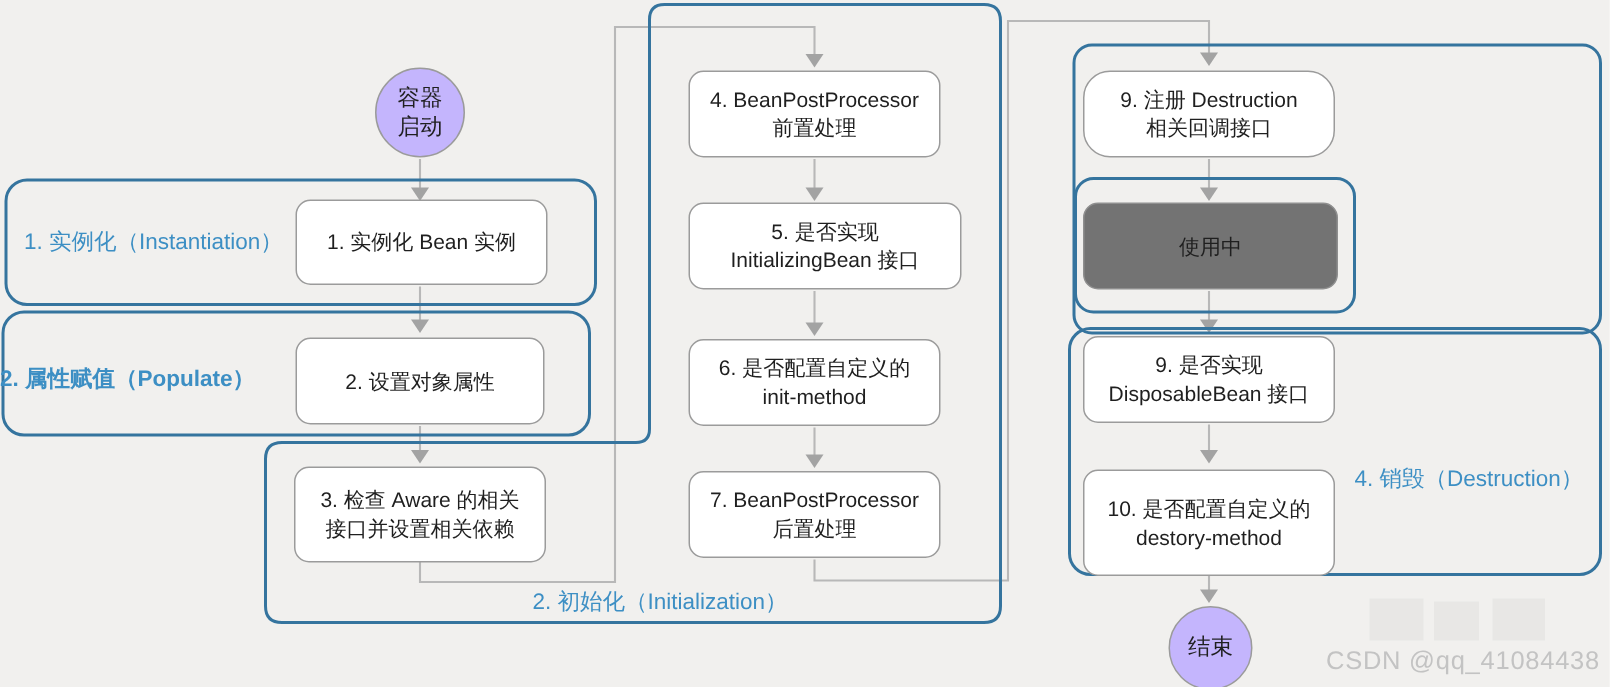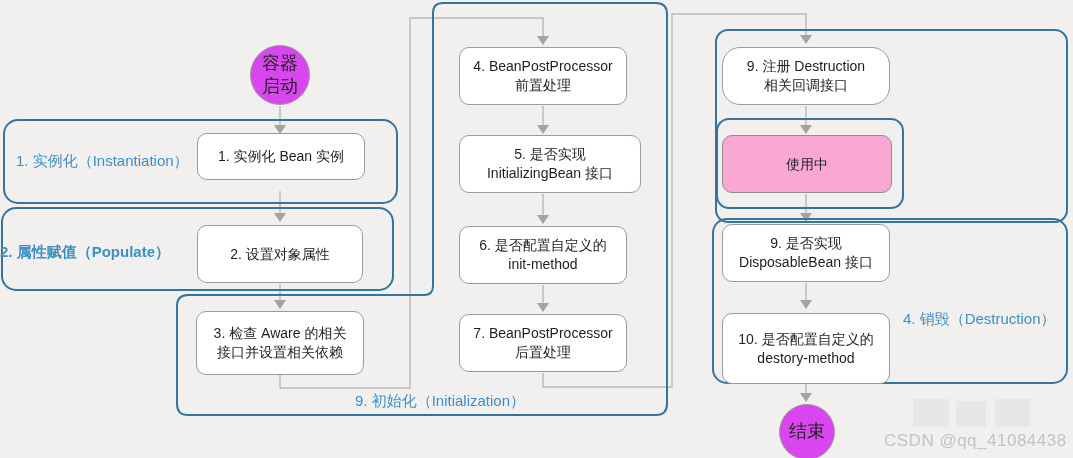--- a/index.html
+++ b/index.html
@@ -15,29 +15,29 @@
     position:absolute;z-index:3;
     background:#ffffff;
     border:1.4px solid #9b9b9b;
     border-radius:10px;
     display:flex;align-items:center;justify-content:center;
     text-align:center;
     font-size:14px;line-height:1.35;color:#1f1f1f;
     white-space:pre-line;
     box-sizing:border-box;
   }
-  .node.gray{background:#f9a8d4;border-color:#8f8f8f;}
+  .node.gray{background:#737373;border-color:#8f8f8f;}
   .circle{
     position:absolute;z-index:3;
-    background:#d946ef;
+    background:#c4b5fd;
     border:1.3px solid #9b9b9b;
     border-radius:50%;
     display:flex;align-items:center;justify-content:center;
     text-align:center;
-    font-size:18px;line-height:1.3;color:#1f1f1f;
+    font-size:15px;line-height:1.3;color:#1f1f1f;
     white-space:pre-line;
     box-sizing:border-box;
   }
   .stage-label{
     position:absolute;z-index:3;
     color:#3d8fc4;
     font-size:15px;
     white-space:nowrap;
   }
   .stage-label.centered{text-align:center;}
@@ -101,21 +101,21 @@
   </svg>
 
   <div class="circle" style="left:250px;top:45px;width:60px;height:60px;">
     <span>容器
 启动</span>
   </div>
   <div class="circle" style="left:779px;top:404px;width:56px;height:56px;">
     <span>结束</span>
   </div>
 
-  <div class="node" style="left:197px;top:133px;width:168px;height:47px;">1. 实例化 Bean 实例</div>
+  <div class="node" style="left:197px;top:133px;width:168px;height:57px;">1. 实例化 Bean 实例</div>
   <div class="node" style="left:197px;top:225px;width:166px;height:58px;">2. 设置对象属性</div>
   <div class="node" style="left:196px;top:311px;width:168px;height:64px;">3. 检查 Aware 的相关
 接口并设置相关依赖</div>
   <div class="node" style="left:459px;top:47px;width:168px;height:58px;">4. BeanPostProcessor
 前置处理</div>
   <div class="node" style="left:459px;top:135px;width:182px;height:58px;">5. 是否实现
 InitializingBean 接口</div>
   <div class="node" style="left:459px;top:226px;width:168px;height:58px;">6. 是否配置自定义的
 init-method</div>
   <div class="node" style="left:459px;top:314px;width:168px;height:58px;">7. BeanPostProcessor
@@ -123,21 +123,21 @@
   <div class="node" style="left:722px;top:47px;width:168px;height:58px;border-radius:18px;">9. 注册 Destruction
 相关回调接口</div>
   <div class="node gray" style="left:722px;top:135px;width:170px;height:58px;">使用中</div>
   <div class="node" style="left:722px;top:224px;width:168px;height:58px;">9. 是否实现
 DisposableBean 接口</div>
   <div class="node" style="left:722px;top:313px;width:168px;height:71px;">10. 是否配置自定义的
 destory-method</div>
 
   <div class="stage-label" style="left:16px;top:152px;">1. 实例化（Instantiation）</div>
   <div class="stage-label" style="left:0;top:243px;font-weight:bold;">2. 属性赋值（Populate）</div>
-  <div class="stage-label centered" style="left:330px;top:392px;width:220px;">9. 初始化（Initialization）</div>
+  <div class="stage-label centered" style="left:330px;top:392px;width:220px;">2. 初始化（Initialization）</div>
   <div class="stage-label" style="left:903px;top:310px;">4. 销毁（Destruction）</div>
 
   <div class="censor" style="left:913px;top:399px;width:36px;height:28px;"></div>
   <div class="censor" style="left:956px;top:401px;width:30px;height:26px;"></div>
   <div class="censor" style="left:995px;top:399px;width:35px;height:28px;"></div>
   <div class="watermark" style="left:884px;top:431px;">CSDN @qq_41084438</div>
 
 </div>
 
 </body></html>

